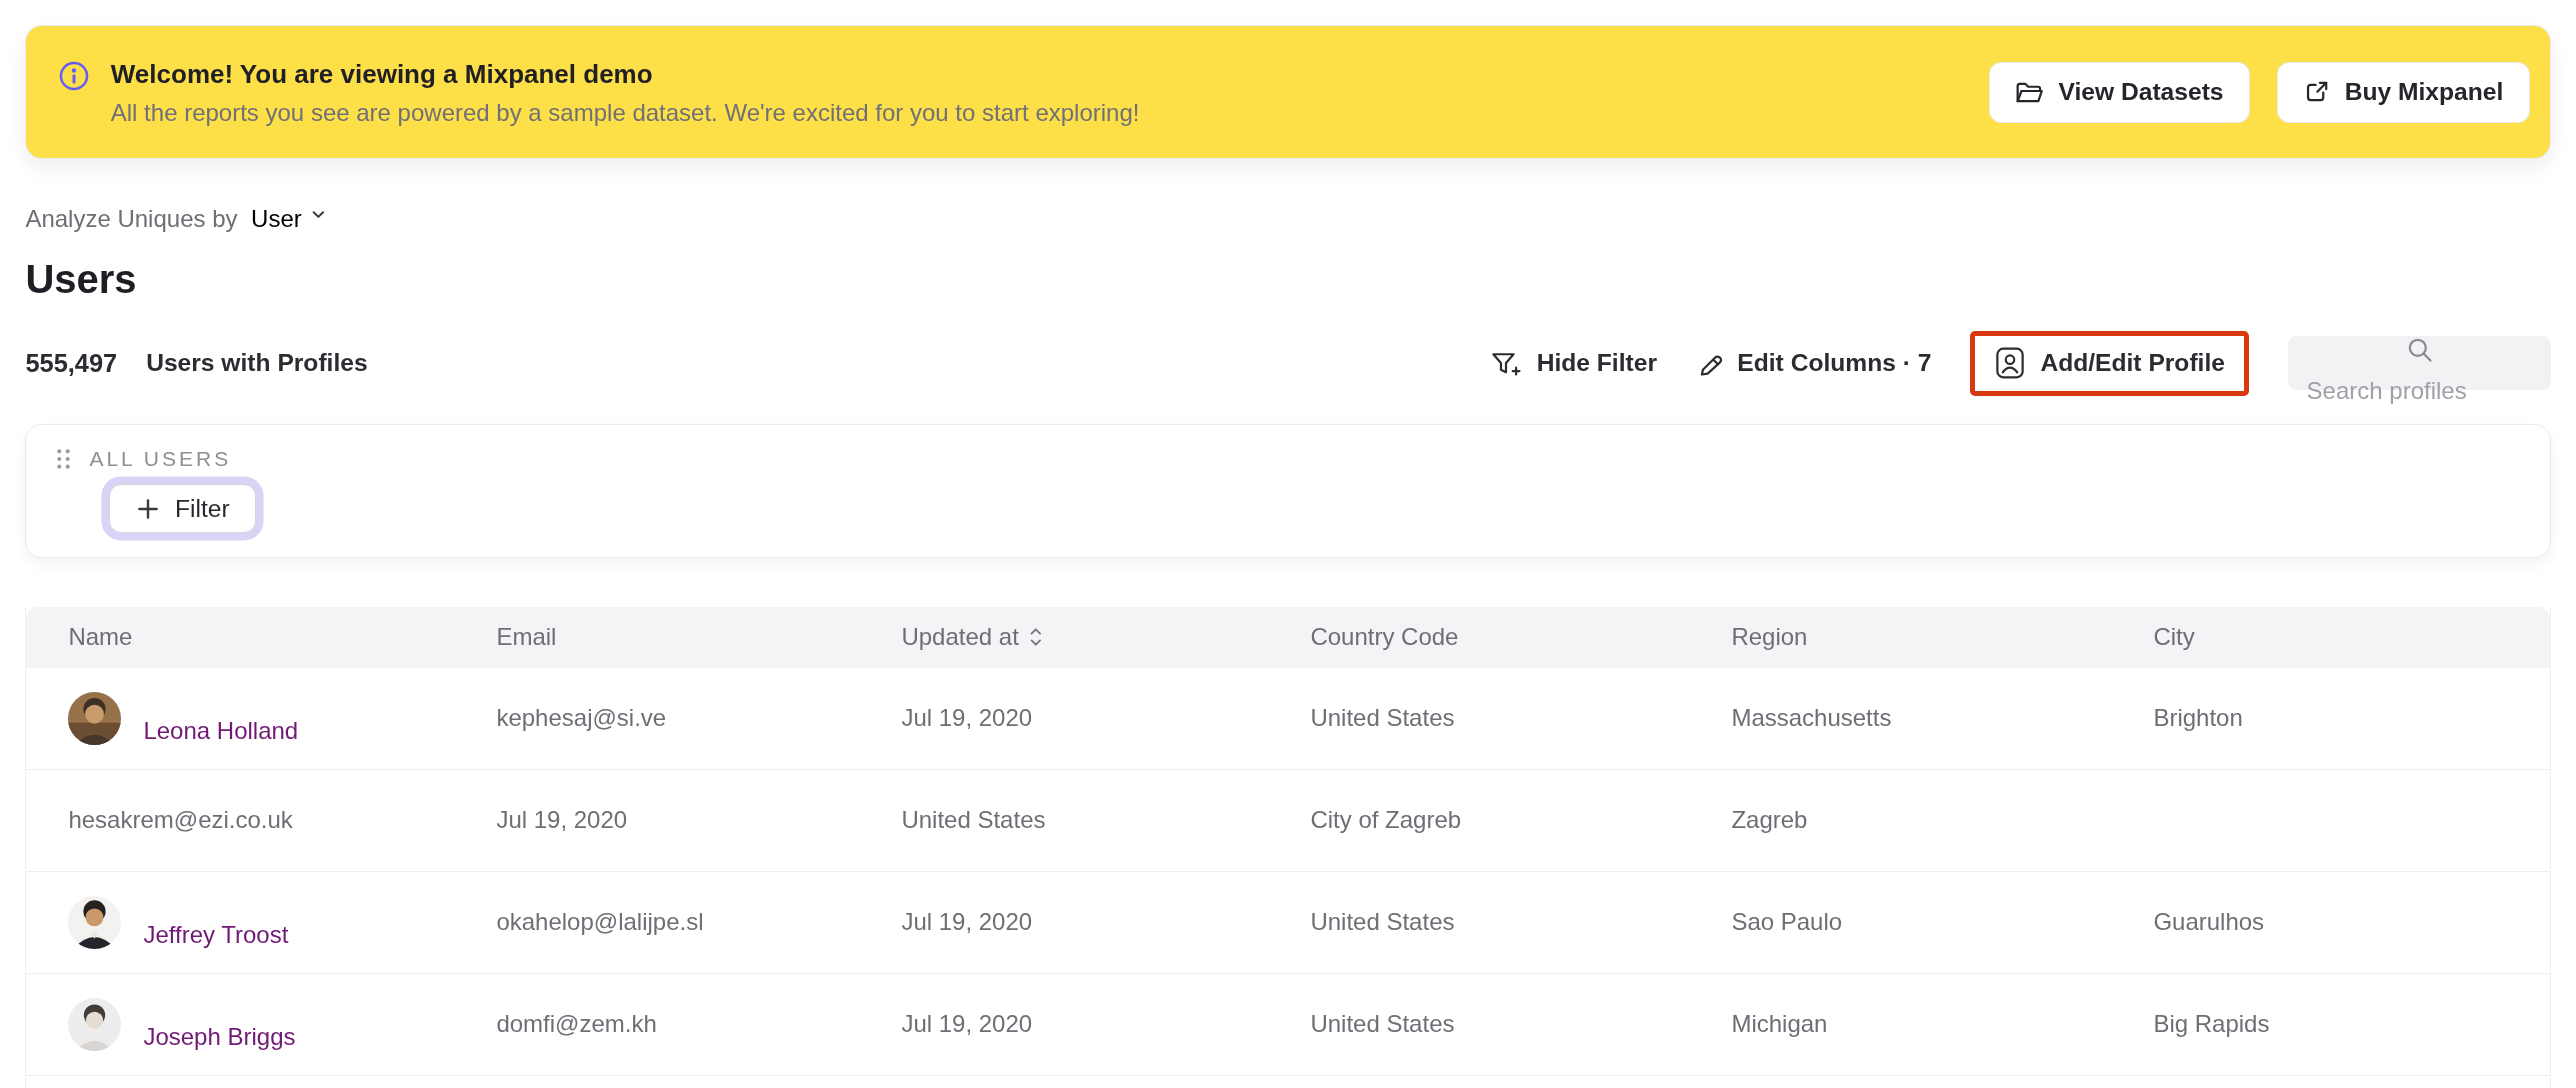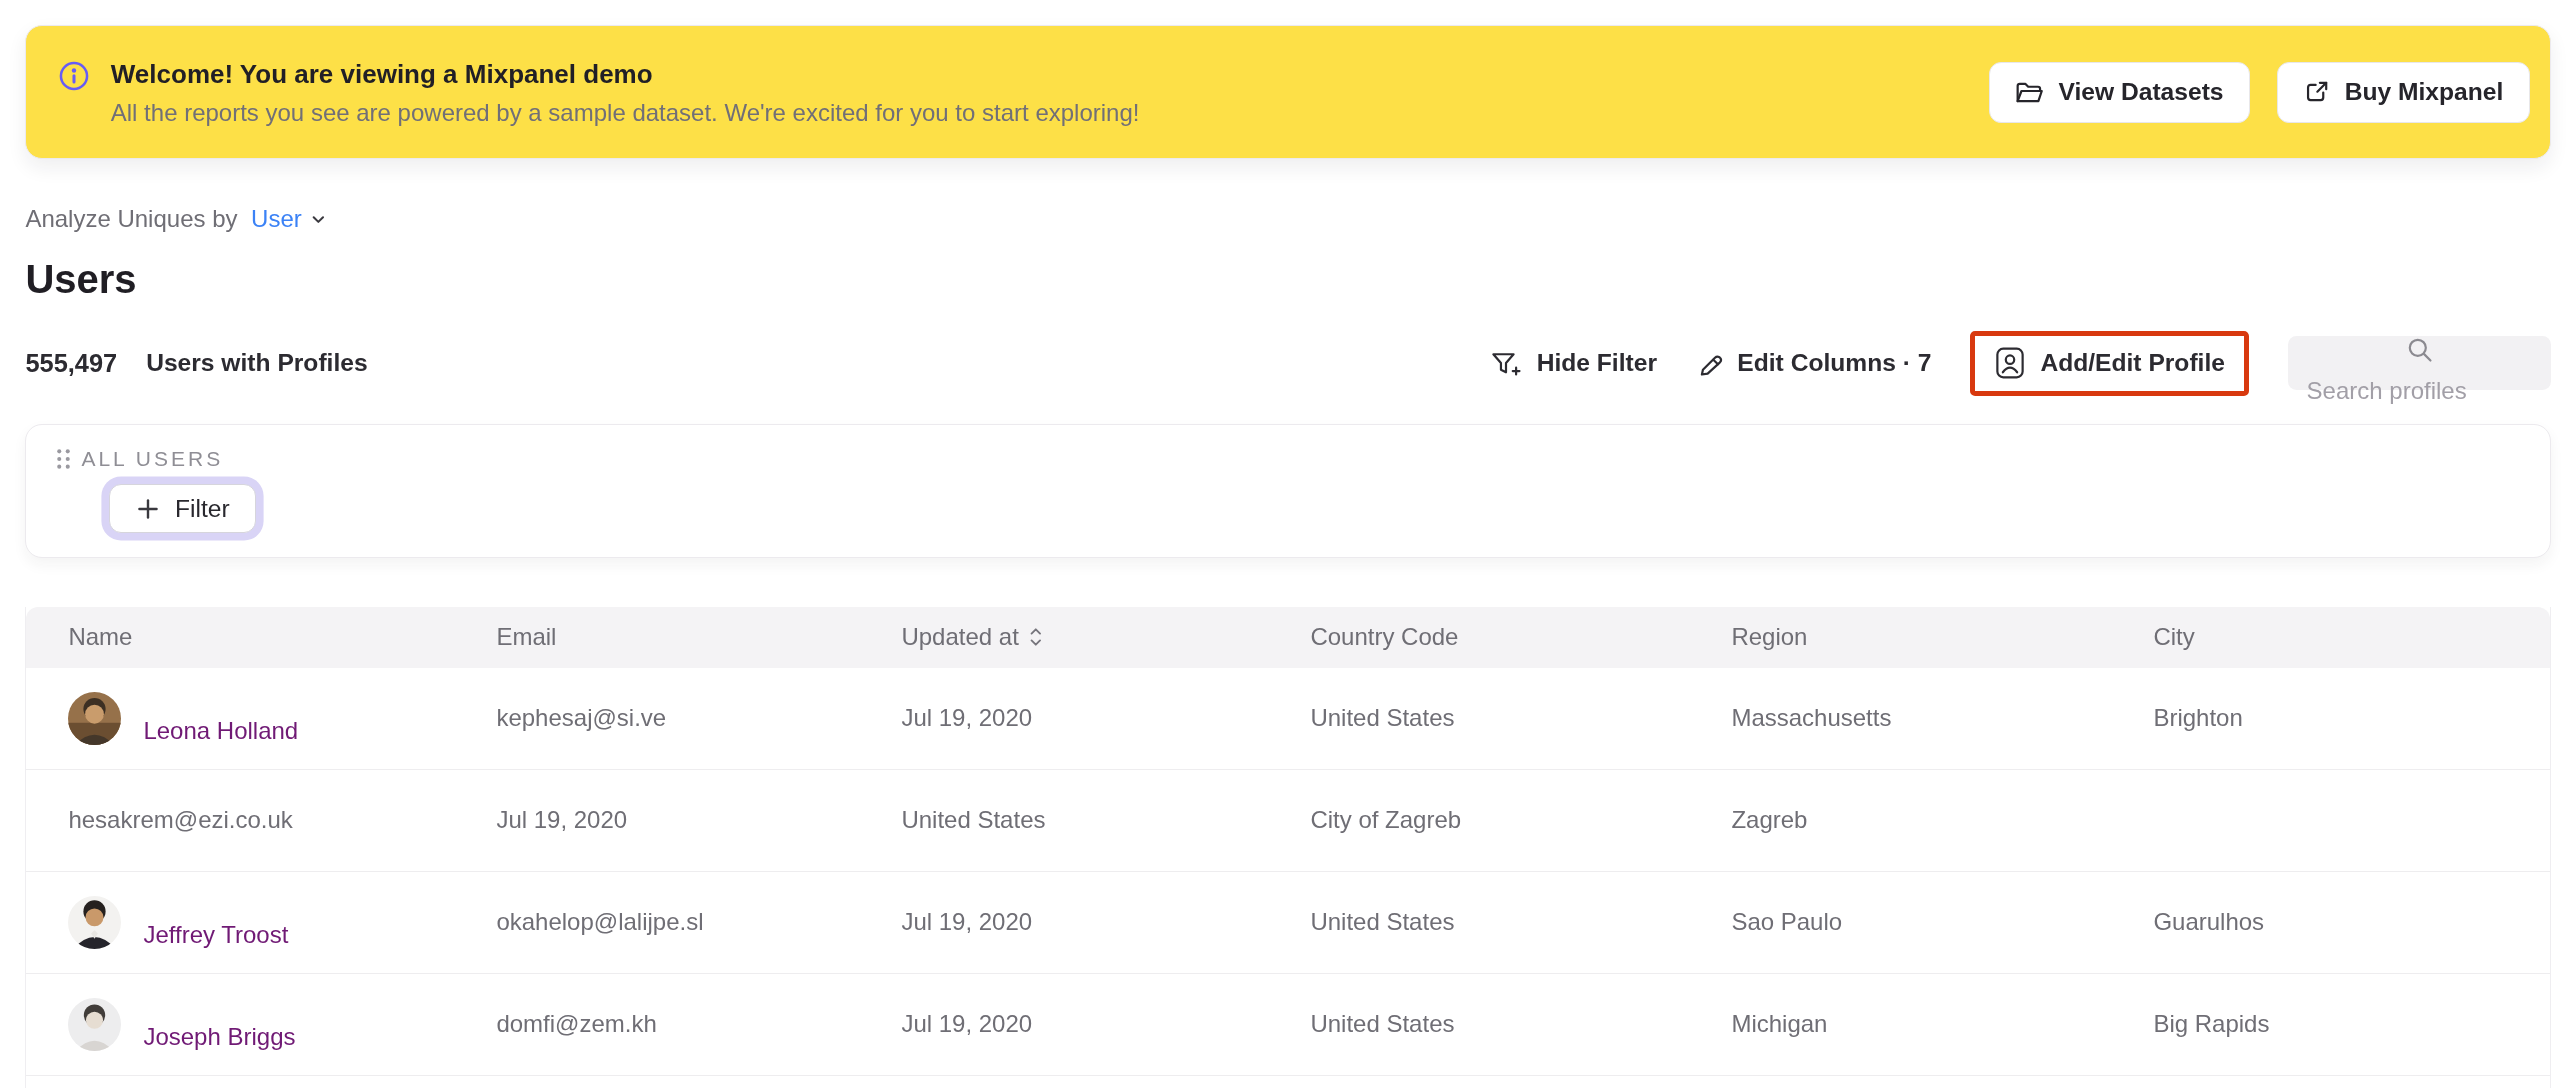--- a/index.html
+++ b/index.html
@@ -25,21 +25,21 @@
   .banner-actions { margin-left: auto; display: flex; gap: 27px; }
   .btn {
     height: 61px; border: 1.7px solid #e8e7ea; border-radius: 12px; background: #fff;
     display: flex; align-items: center; gap: 14.4px; padding: 0 25.4px;
     font-size: 24.6px; font-weight: 700; color: #26252b; cursor: pointer;
   }
 
   
   .breakdown { margin-top: 46px; display: flex; align-items: center; font-size: 24px; }
   .breakdown .lbl { color: #6f6e75; }
-  .breakdown .val { margin-left: 13.6px; color: #3b82f6; display: flex; align-items: center; gap: 7px; }
+  .breakdown .val { margin-left: 13.6px; color: #000000; display: flex; align-items: flex-start; gap: 7px; }
 
   h1.page-title { margin: 24px 0 0 0; font-size: 40px; font-weight: 700; color: #201e24; line-height: 44px; }
 
   
   .stats-row { margin-top: 27px; display: flex; align-items: center; height: 70px; }
   .count { font-size: 25.4px; font-weight: 700; color: #2c2b31; }
   .count-label { margin-left: 29px; font-size: 24.6px; font-weight: 700; color: #2c2b31; }
   .toolbar { margin-left: auto; display: flex; align-items: center; gap: 39px; }
   .tool { display: flex; align-items: center; gap: 14.4px; font-size: 24.6px; font-weight: 700; color: #2c2b31; cursor: pointer; white-space: nowrap; }
   .red-wrap { border: 5.1px solid #d8390f; border-radius: 5.1px; padding: 10.2px 18.7px; }
@@ -51,21 +51,21 @@
     border: none; outline: none; background: transparent; width: 100%;
     font-family: "Liberation Sans", sans-serif; font-size: 24px; color: #45444a;
   }
   .searchbox input::placeholder { color: #a29fa7; }
 
   
   .filter-card {
     margin-top: 25.4px; height: 134px; border: 1.7px solid #eceaee; border-radius: 17px;
     background: #fff; box-shadow: 0 6.8px 13.6px rgba(35,30,48,.05); padding: 22px 0 0 29px;
   }
-  .group-head { display: flex; align-items: flex-end; gap: 9px; }
+  .group-head { display: flex; align-items: flex-end; gap: 17px; }
   .group-label { font-size: 21px; letter-spacing: 3px; color: #8f8e95; }
   .filter-btn {
     margin: 13.6px 0 0 54px; display: inline-flex; align-items: center; gap: 15.3px;
     height: 49px; padding: 0 25.4px; background: #fff;
     border: 1.7px solid #d6d5dc; border-radius: 12px;
     box-shadow: 0 0 0 7.6px #d9d4f6; font-size: 24.6px; color: #29282e; cursor: pointer;
   }
 
   
   .table { margin-top: 49px; border-left: 1.7px solid #efeef1; border-right: 1.7px solid #efeef1; }

